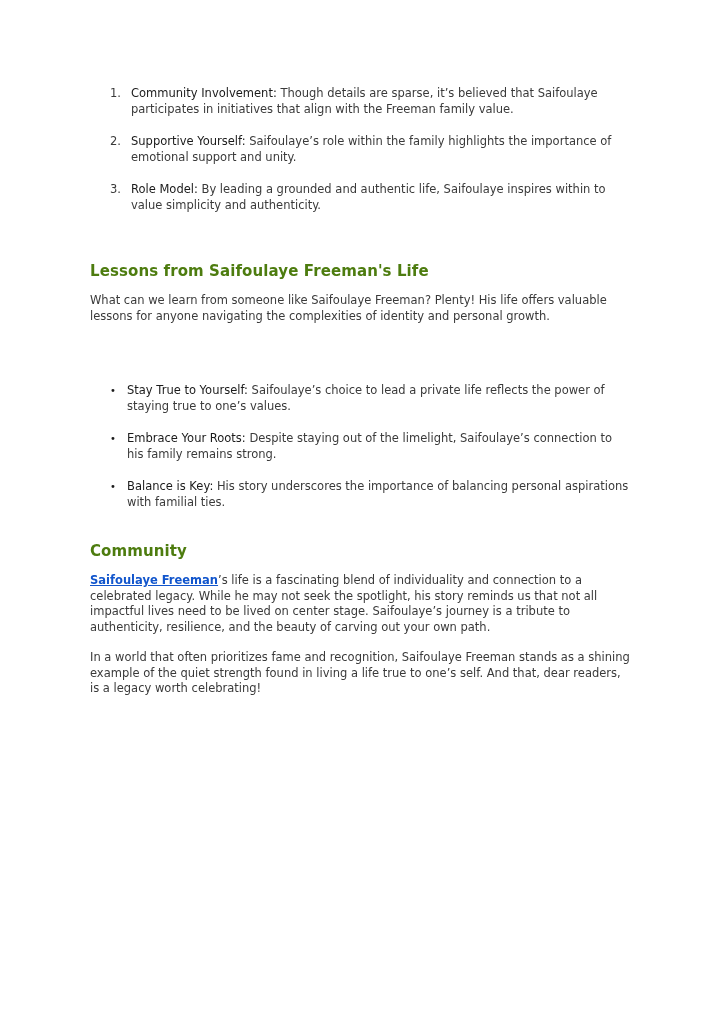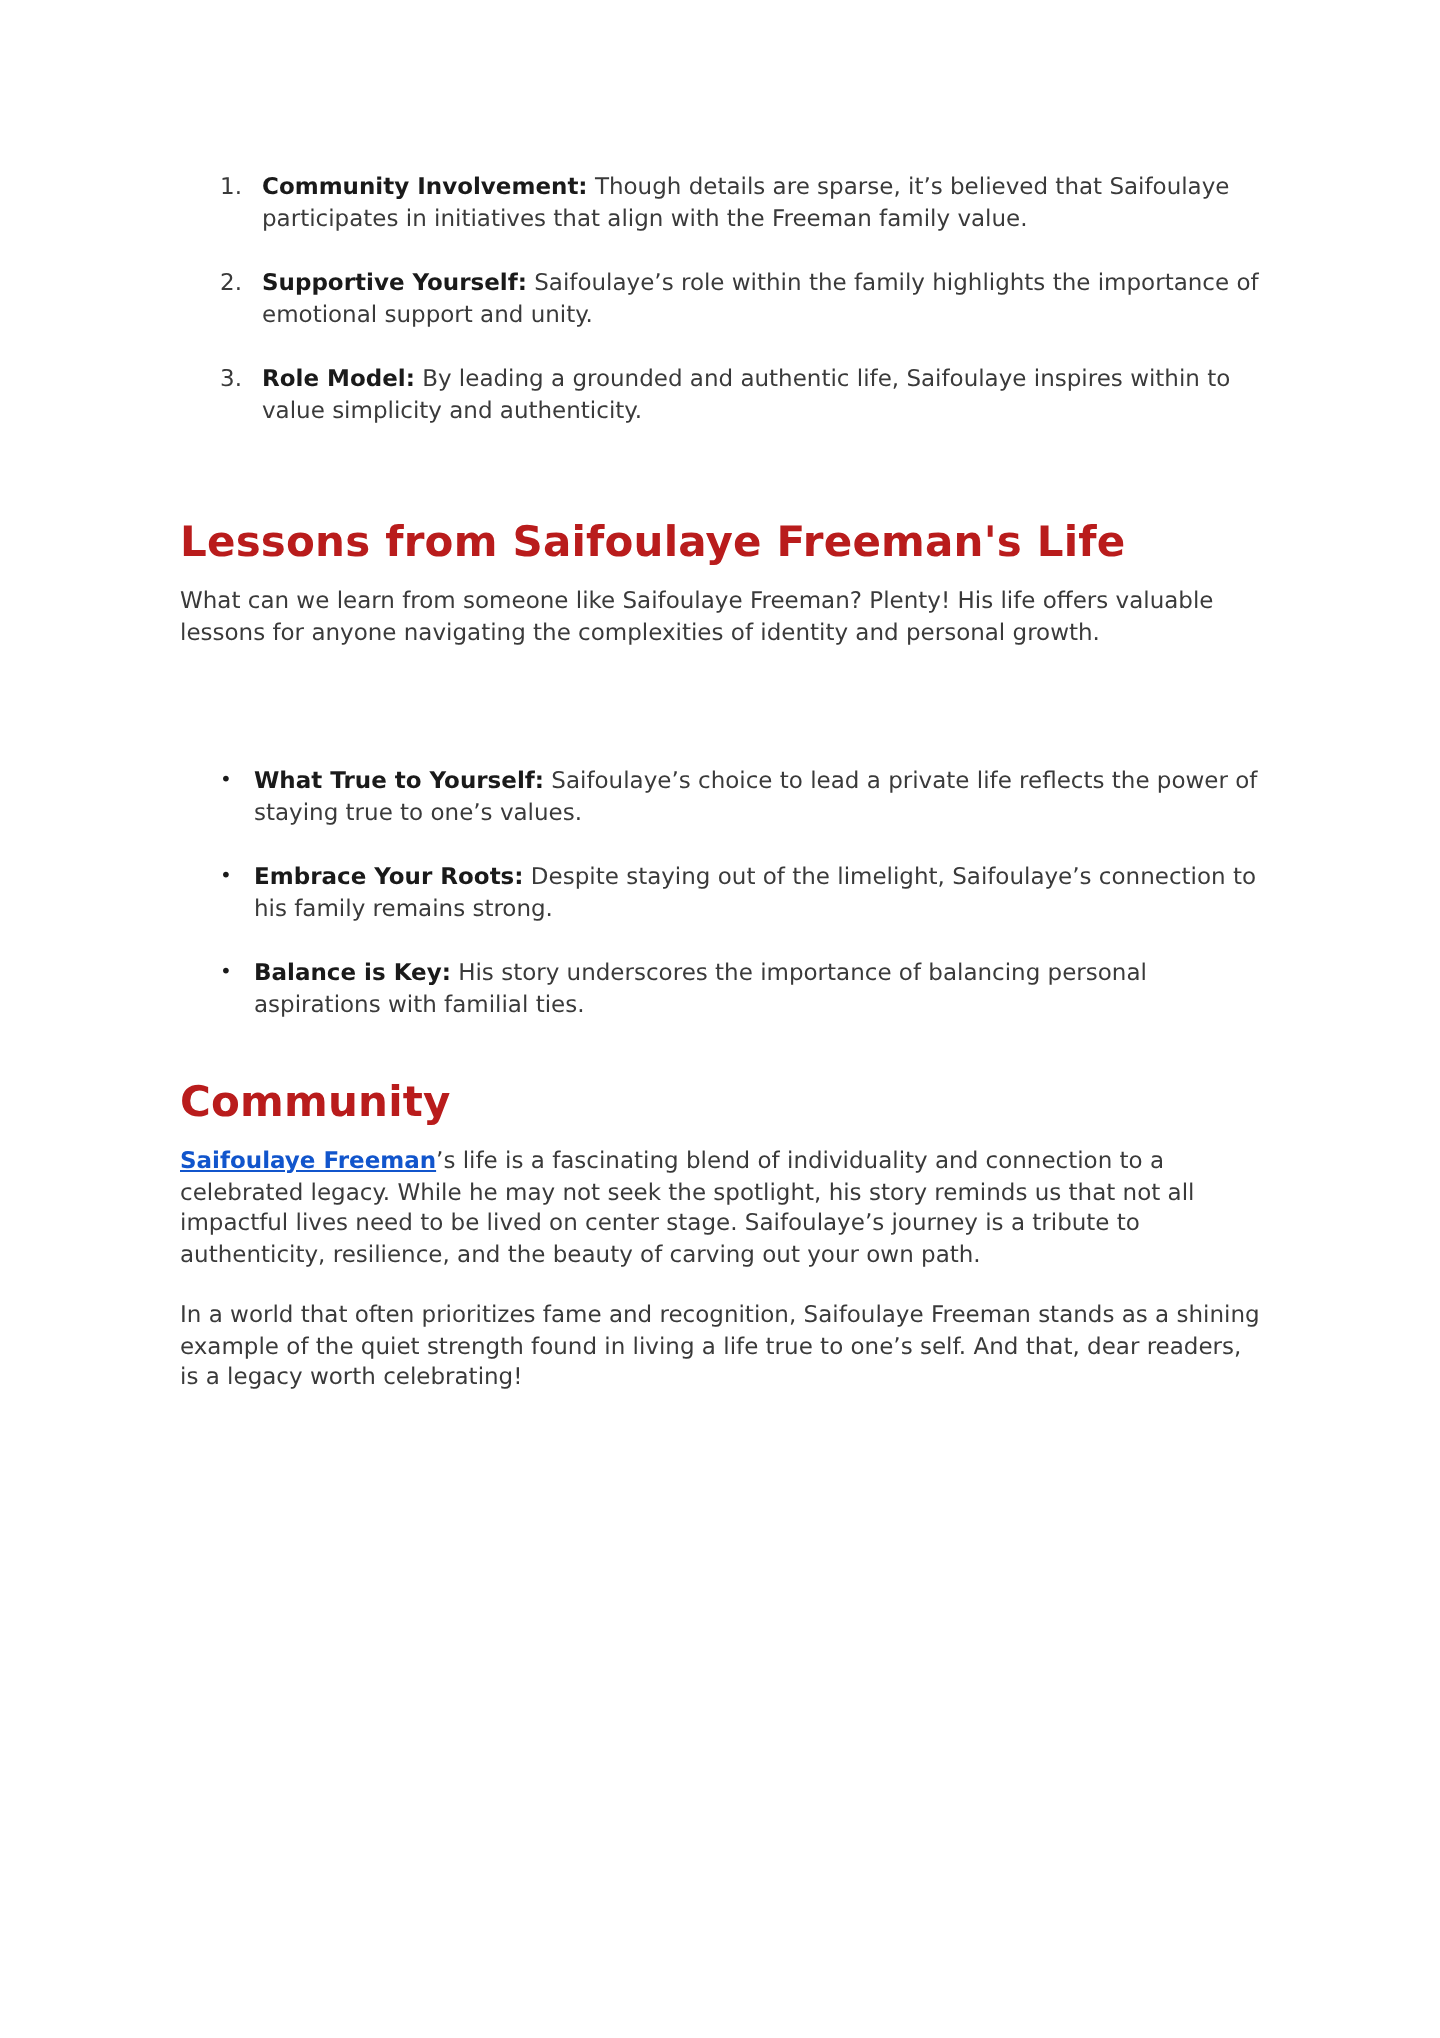--- a/index.html
+++ b/index.html
@@ -39,27 +39,27 @@
     line-height: 15.5px;
     color: #3a3a3a;
   }
   .bullet-marker {
     flex: 0 0 17px;
     font-size: 10px;
     line-height: 15.5px;
     color: #1a1a1a;
   }
   .li-body { flex: 1; }
-  .lead { font-weight: bold; color: #1a1a1a; }
+  .lead { font-weight: normal; color: #1a1a1a; }
   h2.section-heading {
     margin: 0;
-    font-size: 21px;
+    font-size: 15px;
     line-height: 17px;
     font-weight: bold;
-    color: #b91c1c;
+    color: #4d7c0f;
     letter-spacing: 0.1px;
   }
   .gap-before-lessons   { height: 33px; }
   .gap-after-lessons    { height: 13px; }
   .gap-before-takeaways { height: 25px; }
   .gap-after-takeaways  { height: 19px; }
   .gap-before-conclusion{ height: 16px; }
   .gap-after-conclusion { height: 13px; }
   p.paragraph {
     margin: 0 0 15px 0;
@@ -99,21 +99,21 @@
   <p class="paragraph body-text">What can we learn from someone like Saifoulaye Freeman? Plenty! His life offers valuable lessons for anyone navigating the complexities of identity and personal growth.</p>
 
   <div class="gap-before-takeaways"></div>
 
   <div class="gap-after-takeaways"></div>
 
   <div class="list body-text">
 
     <div class="list-item">
       <span class="bullet-marker">•</span>
-      <span class="li-body"><span class="lead">What True to Yourself:</span> <span>Saifoulaye’s choice to lead a private life reflects the power of staying true to one’s values.</span></span>
+      <span class="li-body"><span class="lead">Stay True to Yourself:</span> <span>Saifoulaye’s choice to lead a private life reflects the power of staying true to one’s values.</span></span>
     </div>
 
     <div class="list-item">
       <span class="bullet-marker">•</span>
       <span class="li-body"><span class="lead">Embrace Your Roots:</span> <span>Despite staying out of the limelight, Saifoulaye’s connection to his family remains strong.</span></span>
     </div>
 
     <div class="list-item">
       <span class="bullet-marker">•</span>
       <span class="li-body"><span class="lead">Balance is Key:</span> <span>His story underscores the importance of balancing personal aspirations with familial ties.</span></span>

